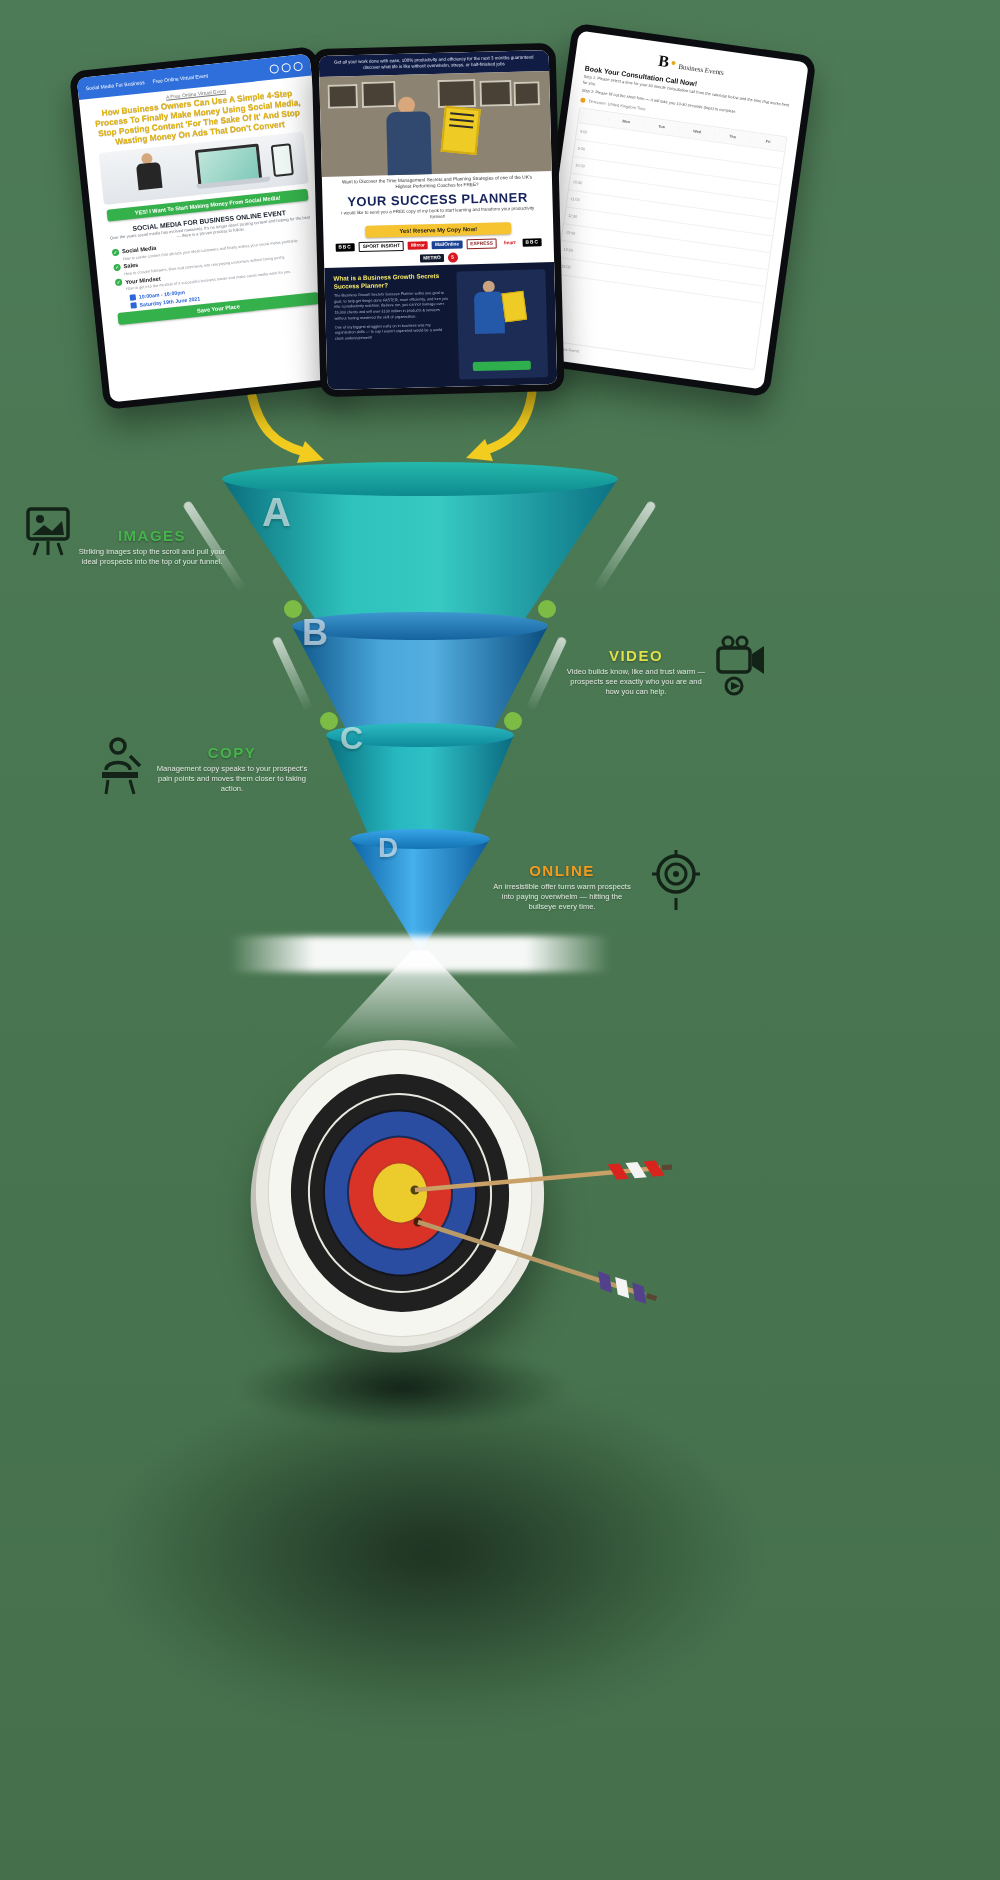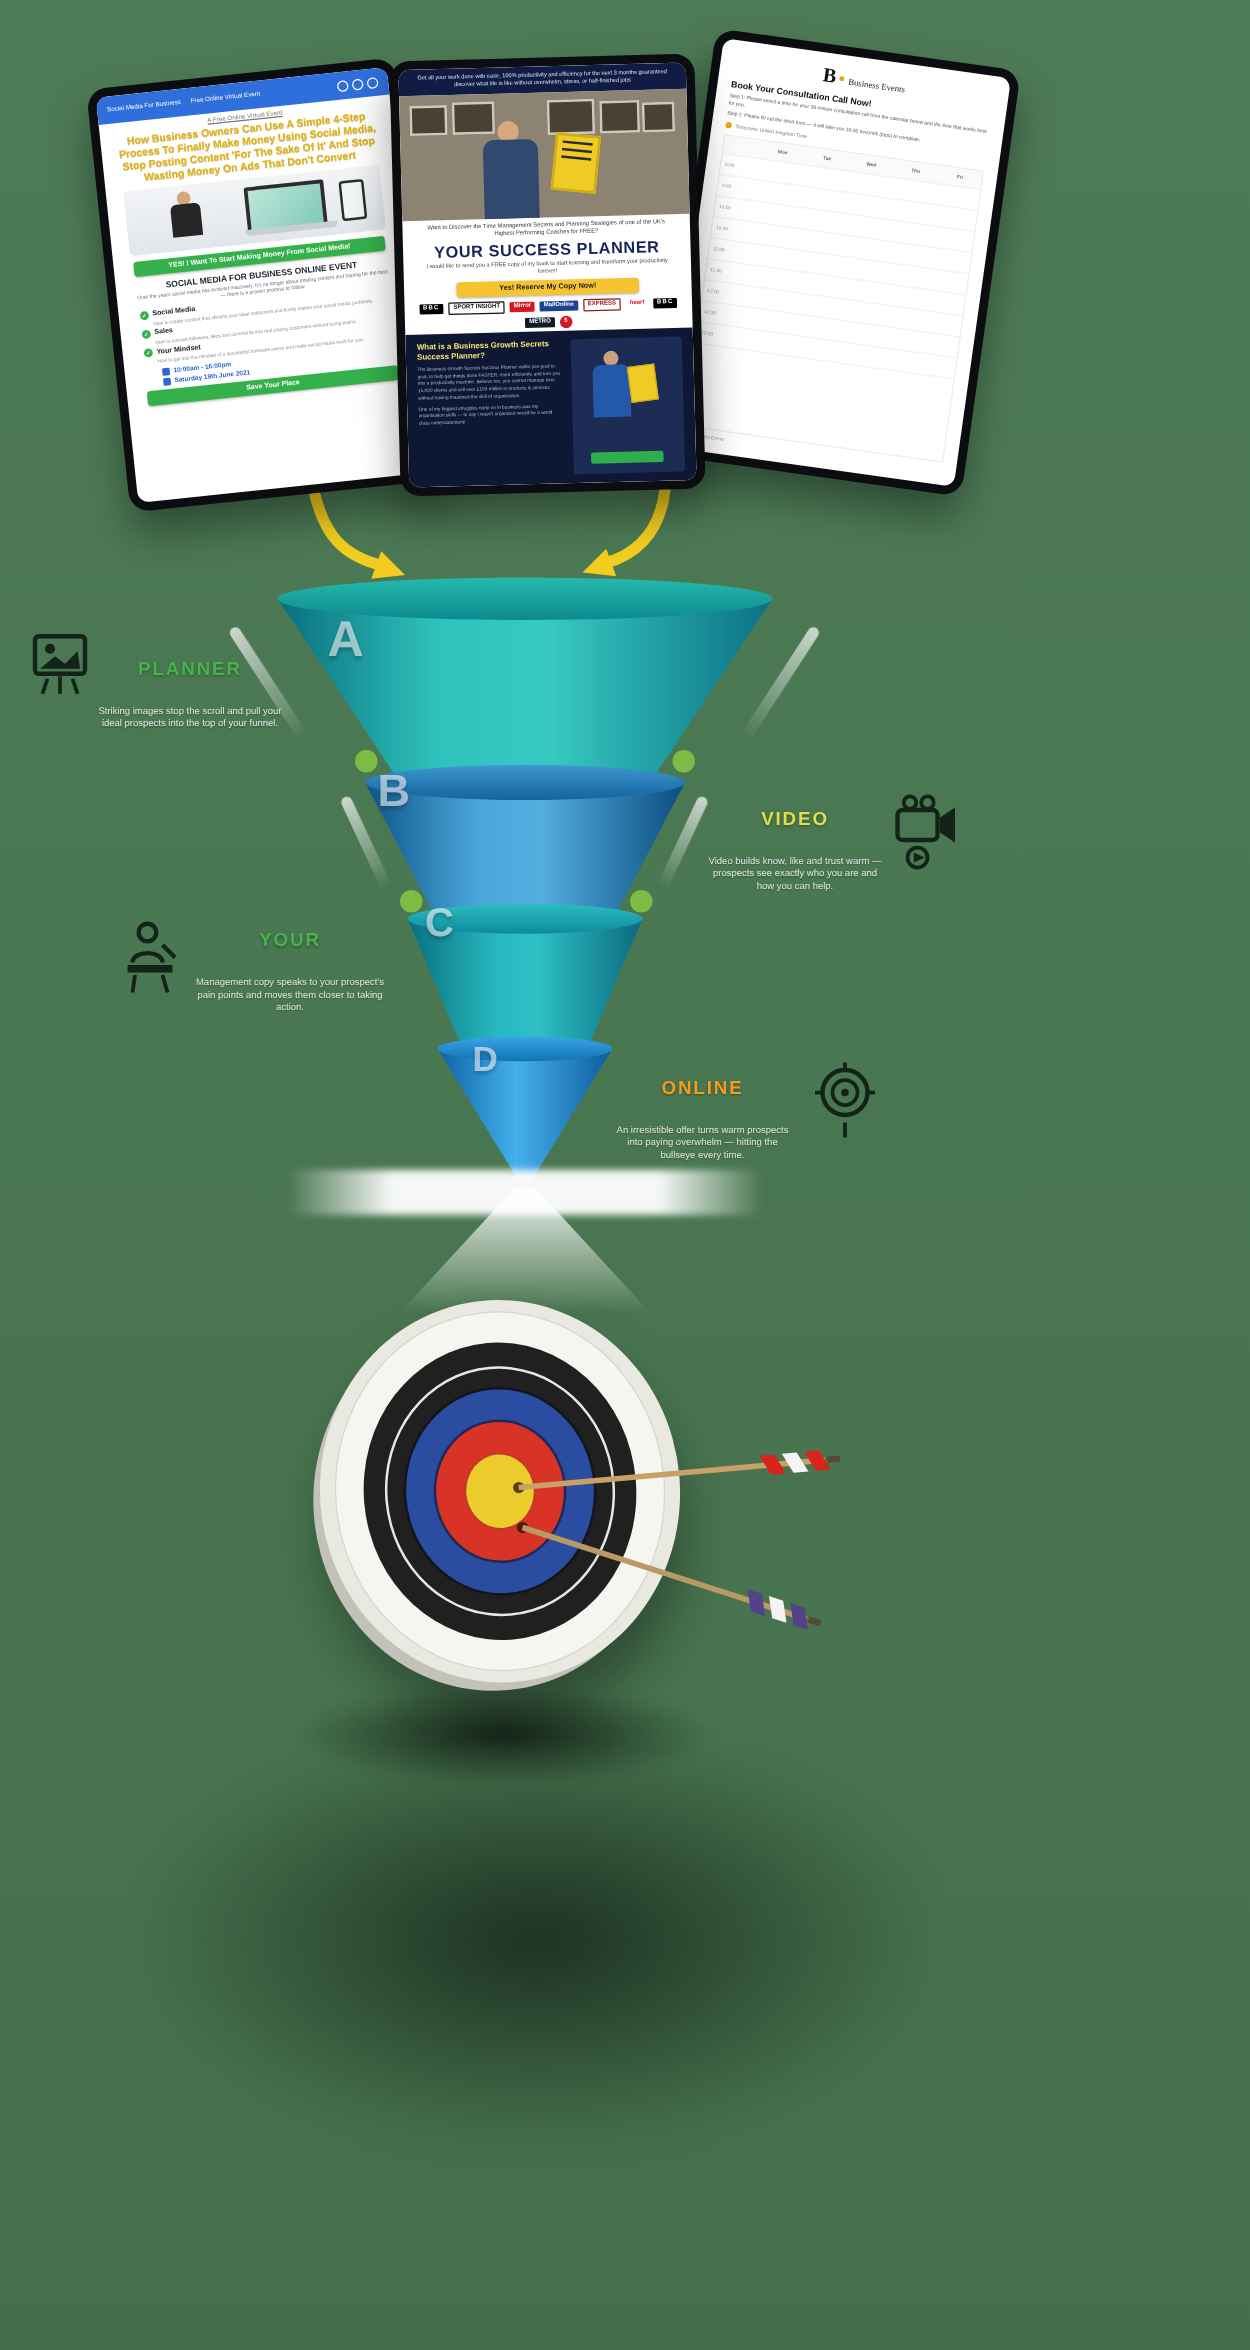--- a/index.html
+++ b/index.html
@@ -133,21 +133,21 @@
   .stk{position:absolute;width:9px;border-radius:5px;opacity:.75;filter:blur(.5px);
     background:linear-gradient(180deg,rgba(255,255,255,.95),rgba(255,255,255,0));}
   .s1{left:30px;top:32px;height:105px;transform:rotate(-33deg);}
   .s2{left:440px;top:32px;height:105px;transform:rotate(33deg);}
   .s3{left:108px;top:172px;height:80px;transform:rotate(-25deg);}
   .s4{left:362px;top:172px;height:80px;transform:rotate(25deg);}
 
   
   .flabel{position:absolute;text-align:center;}
   .ft{font-size:15px;font-weight:800;letter-spacing:1.5px;text-shadow:0 1px 2px rgba(0,0,0,.35);}
-  .fd{font-size:7.6px;line-height:1.3;color:#e2e9e2;margin-top:20px;text-shadow:0 1px 1px rgba(0,0,0,.25);}
+  .fd{font-size:7.6px;line-height:1.3;color:#e2e9e2;margin-top:3px;text-shadow:0 1px 1px rgba(0,0,0,.25);}
   .fl-a{left:72px;top:527px;width:160px;}
   .fl-b{left:566px;top:647px;width:140px;}
   .fl-c{left:152px;top:744px;width:160px;}
   .fl-d{left:492px;top:862px;width:140px;}
   .c-green{color:#46b44b;}
   .c-yellow{color:#dde049;}
   .c-orange{color:#f39c1e;}
   .ficon{position:absolute;}
 
   
@@ -418,29 +418,29 @@
     <div class="rimC"></div>
     <div class="bodyD"></div>
     <div class="rimD"></div>
     <div class="Lt LA">A</div>
     <div class="Lt LB">B</div>
     <div class="Lt LC">C</div>
     <div class="Lt LD">D</div>
   </div>
 
   <div class="flabel fl-a">
-    <div class="ft c-green">PLANNER</div>
+    <div class="ft c-green">IMAGES</div>
     <div class="fd">Striking images stop the scroll and pull your ideal prospects into the top of your funnel.</div>
   </div>
   <div class="flabel fl-b">
     <div class="ft c-yellow">VIDEO</div>
     <div class="fd">Video builds know, like and trust warm — prospects see exactly who you are and how you can help.</div>
   </div>
   <div class="flabel fl-c">
-    <div class="ft c-green">YOUR</div>
+    <div class="ft c-green">COPY</div>
     <div class="fd">Management copy speaks to your prospect's pain points and moves them closer to taking action.</div>
   </div>
   <div class="flabel fl-d">
     <div class="ft c-orange">ONLINE</div>
     <div class="fd">An irresistible offer turns warm prospects into paying overwhelm — hitting the bullseye every time.</div>
   </div>
 
   <svg class="ficon" style="left:22px;top:503px;" width="52" height="56" viewBox="0 0 52 56">
     <rect x="6" y="6" width="40" height="30" rx="3" fill="none" stroke="#132318" stroke-width="3.5"></rect>
     <circle cx="18" cy="16" r="4" fill="#132318"></circle>

